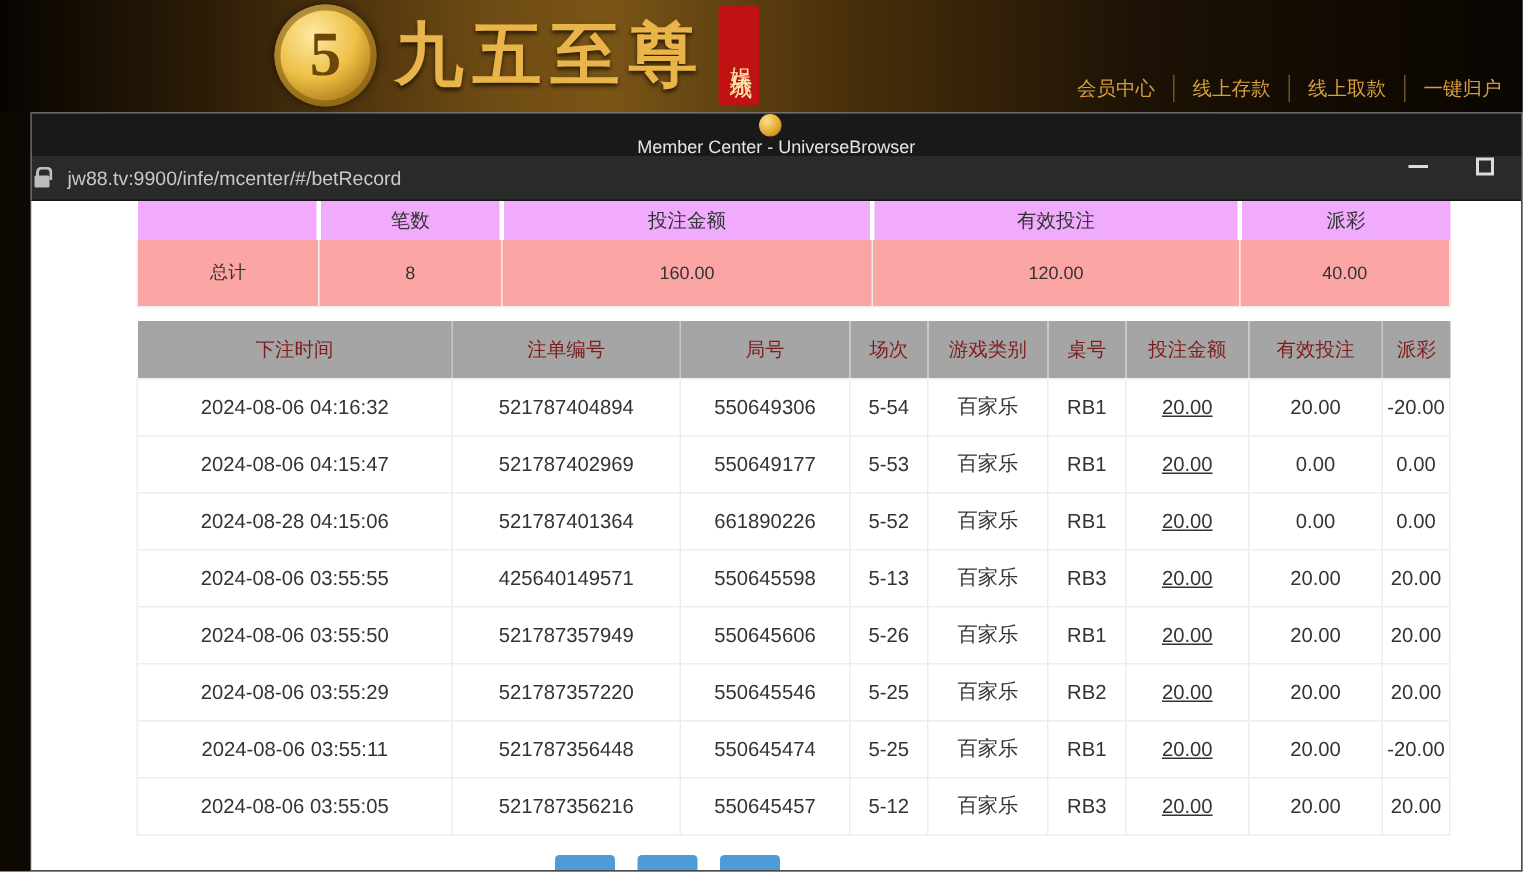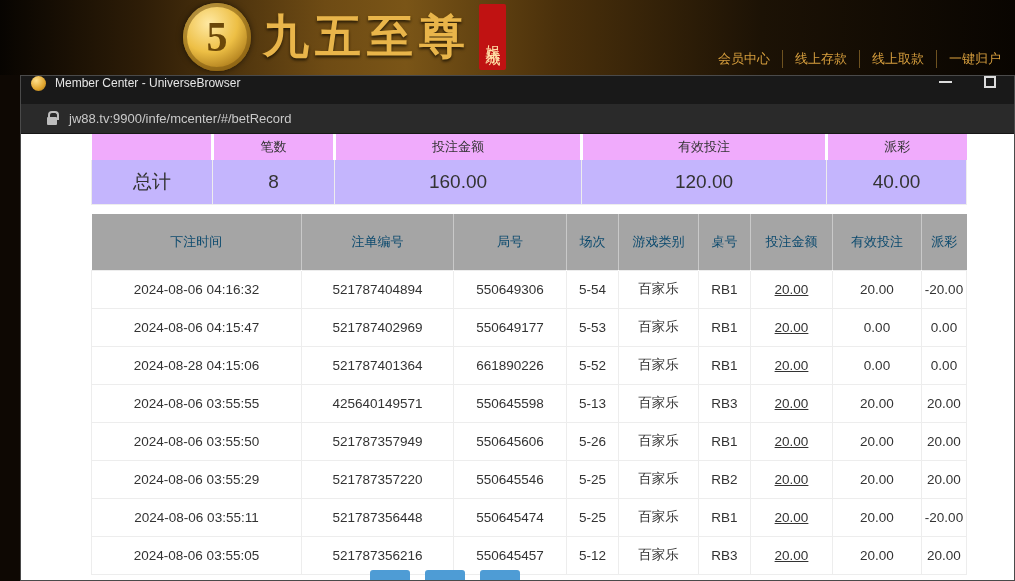--- a/index.html
+++ b/index.html
@@ -35,53 +35,53 @@
   }
   .banner-nav { position:absolute; right:14px; top:50px; display:flex; align-items:center; }
   .nav-item { color:#d79f3e; font-size:13px; padding:0 12px; border-right:1px solid #6e5220; cursor:pointer; white-space:nowrap; }
   .nav-item:last-child { border-right:none; padding-right:0; }
 
   
   .window {
     position:absolute; left:20px; top:75px; width:995px; height:506px;
     background:#fff; border:1px solid #4a4a4a;
   }
-  .titlebar { height:28px; background:#191919; display:flex; align-items:flex-start; padding:0 10px; }
+  .titlebar { height:28px; background:#191919; display:flex; align-items:center; padding:0 10px;flex-direction:column; }
   .favicon { width:15px; height:15px; border-radius:50%; flex:0 0 auto;
     background:radial-gradient(circle at 35% 30%, #ffdf8a, #e0a52e 60%, #9a6d14); margin-right:9px; }
   .win-title { color:#e6e6e6; font-size:12px; }
   .win-controls { margin-left:auto; display:flex; align-items:center; gap:32px; padding-right:8px; }
   .min-btn { width:13px; height:2px; background:#dcdcdc; cursor:pointer; }
   .max-btn { width:12px; height:12px; border:2px solid #dcdcdc; cursor:pointer; }
 
-  .addressbar { height:30px; background:#2a2a2a; display:flex; align-items:center; padding:0 26px; border-bottom:1px solid #171717; }
+  .addressbar { height:30px; background:#2a2a2a; display:flex; align-items:center; padding:0 2px; border-bottom:1px solid #171717; }
   .lock { position:relative; width:10px; height:8px; background:#bdbdbd; border-radius:1px; margin-top:4px; flex:0 0 auto; }
   .lock:before { content:""; position:absolute; left:1px; top:-6px; width:7px; height:7px;
     border:2px solid #bdbdbd; border-bottom:none; border-radius:4px 4px 0 0; }
   .url { color:#c9c9c9; font-size:13px; margin-left:12px; white-space:nowrap; }
 
   .content { position:relative; height:446px; background:#fff; overflow:hidden; }
 
   
   table { border-collapse:collapse; table-layout:fixed; }
 
   .summary-table { position:absolute; left:70px; top:0; width:875px; }
   .summary-table th {
     background:#f0abfc; height:26px; font-size:13px; font-weight:normal; color:#333;
     border-right:3px solid #fff; text-align:center;
   }
   .summary-table th:last-child { border-right:none; }
   .summary-table td {
-    background:#c4b5fd; height:44px; text-align:center; font-size:19px; color:#333;
+    background:#fca5a5; height:44px; text-align:center; font-size:12px; color:#333;
     border:1px solid #ededed; border-top:none;
   }
 
   .bet-table { position:absolute; left:70px; top:80px; width:875px; }
   .bet-table th {
-    background:#a5a5a5; color:#0c4a6e; height:56px; font-size:13px; font-weight:normal;
+    background:#a5a5a5; color:#7f1d1d; height:38px; font-size:13px; font-weight:normal;
     border-right:1px solid rgba(255,255,255,.4); text-align:center;
   }
   .bet-table th:last-child { border-right:none; }
   .bet-table td {
     background:#fff; height:38px; text-align:center; font-size:13.5px; color:#333;
     border:1px solid #ededed; white-space:nowrap; overflow:hidden;
   }
   .link-cell { color:#5bc0de; text-decoration:underline; cursor:pointer; }
   .neg { color:#f25555; }
 

